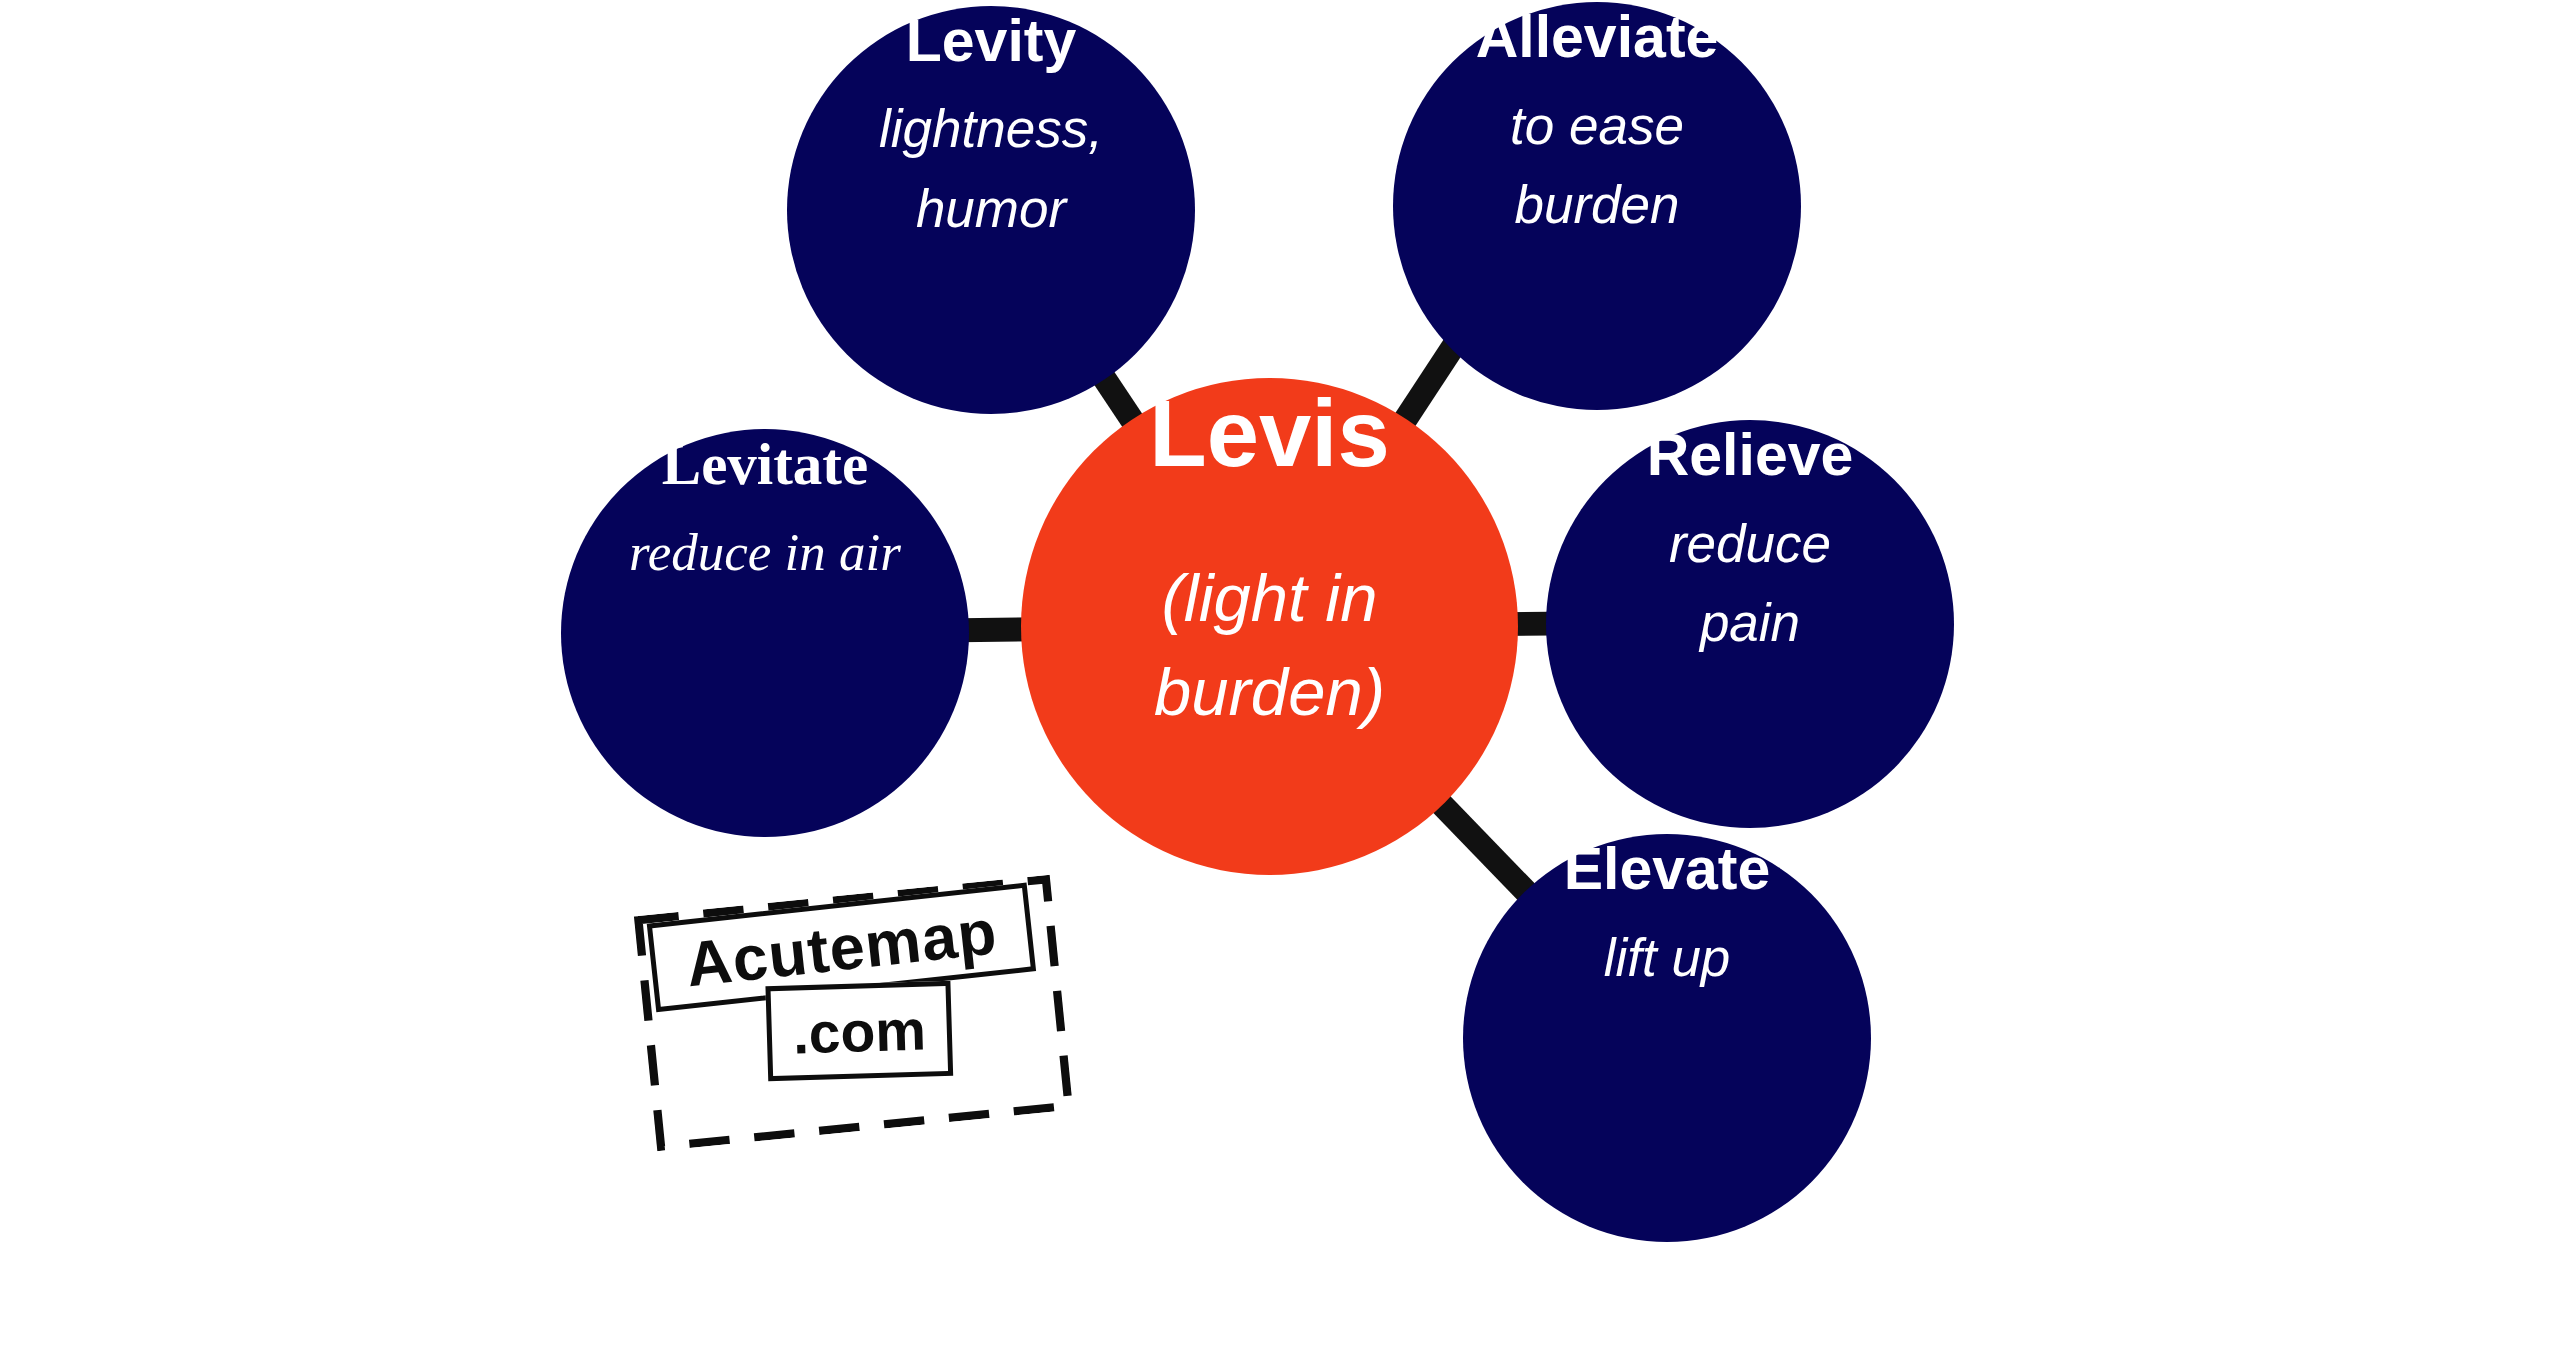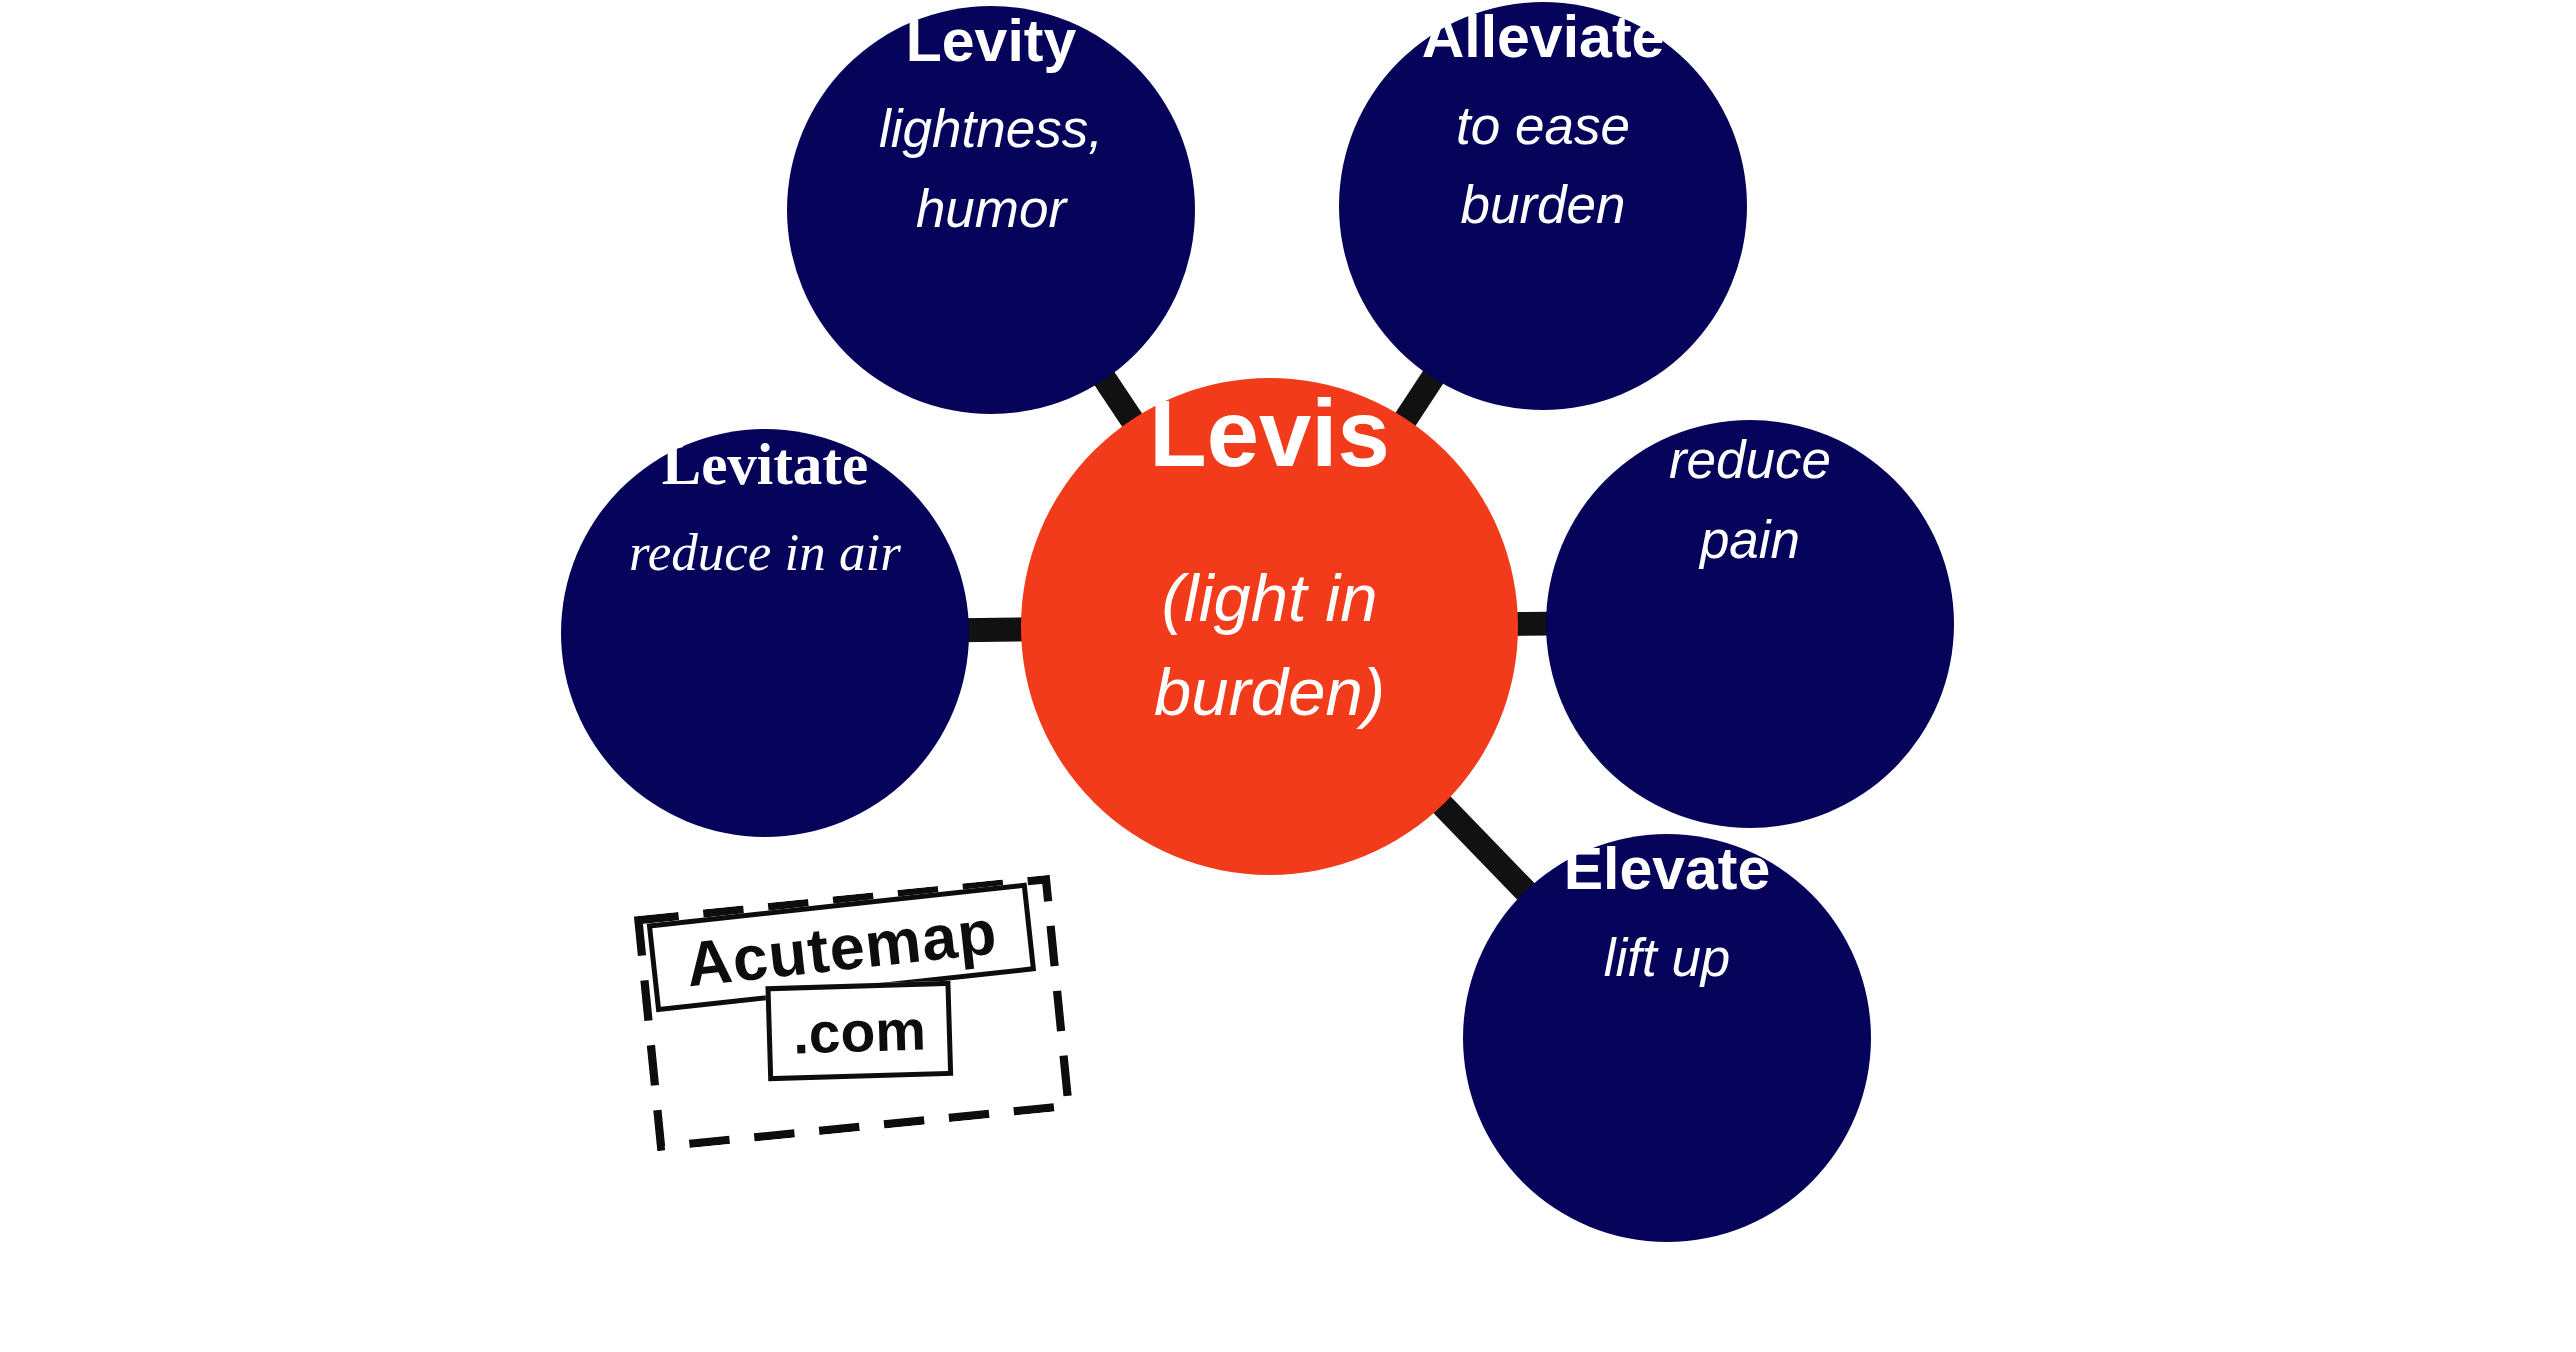--- a/index.html
+++ b/index.html
@@ -25,21 +25,21 @@
     flex-direction: column;
     align-items: center;
     justify-content: flex-start;
     text-align: center;
     color: var(--text, #ffffff);
   }
   .satellite { width: 408px; height: 408px; background: var(--satellite, #05035A); }
   .center-node { width: 497px; height: 497px; background: var(--center, #F23B1A); gap: 38px; }
 
   .pos-levity    { left: 787px;  top: 5.5px;   }
-  .pos-alleviate { left: 1339px; top: 1.8px;   }
+  .pos-alleviate { left: 1393px; top: 1.8px;   }
   .pos-relieve   { left: 1546px; top: 420px; }
   .pos-elevate   { left: 1463px; top: 834px; }
   .pos-levitate  { left: 561px;  top: 429px; font-family: Liberation Serif, serif; }
   .pos-levis     { left: 1021px; top: 378px; }
 
   .word {
     font-weight: 700;
     font-size: 59px;
     line-height: 1.2;
     margin-bottom: 13px;
@@ -107,20 +107,21 @@
 
   <div class="node satellite pos-alleviate">
     <div class="word">Alleviate</div>
     <div class="meaning">
       <div class="mline">to ease</div>
       <div class="mline">burden</div>
     </div>
   </div>
 
   <div class="node satellite pos-relieve">
+    <div class="word">Relieve</div>
     <div class="meaning">
       <div class="mline">reduce</div>
       <div class="mline">pain</div>
     </div>
   </div>
 
   <div class="node satellite pos-elevate">
     <div class="word">Elevate</div>
     <div class="meaning">
       <div class="mline">lift up</div>

